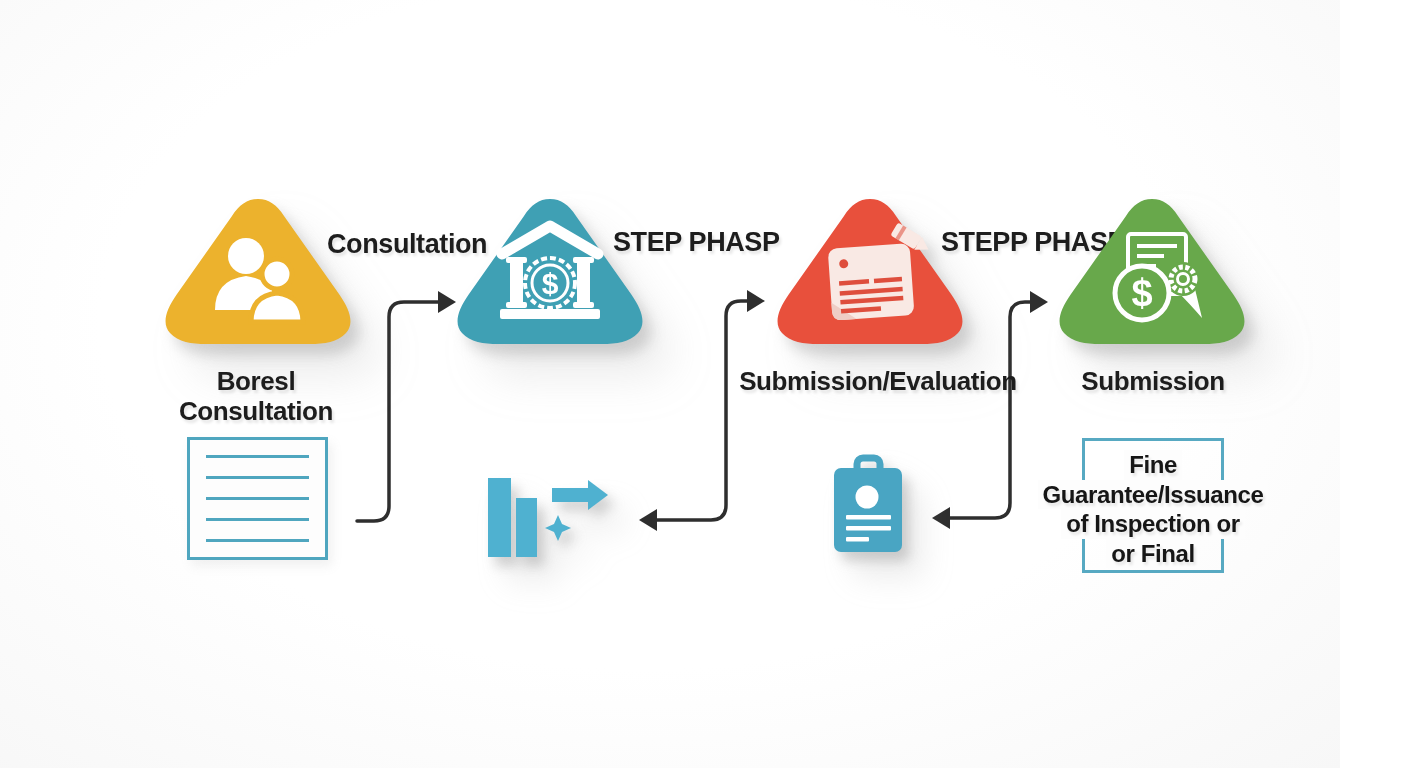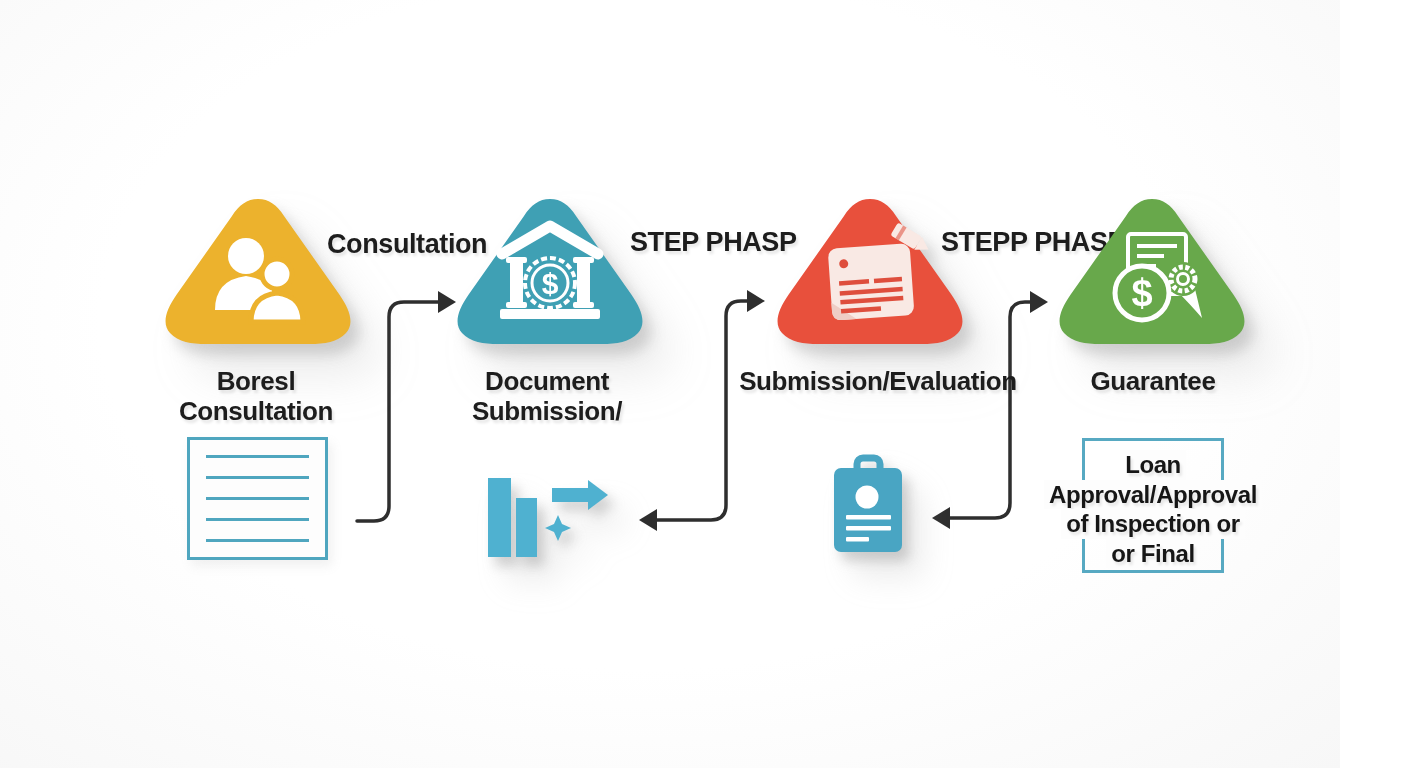--- a/index.html
+++ b/index.html
@@ -31,21 +31,21 @@
   .top-label {
     position: absolute;
     font-size: 27px;
     font-weight: 700;
     color: #1d1d1d;
     letter-spacing: -0.4px;
     white-space: nowrap;
     text-shadow: 2px 3px 3px rgba(0,0,0,0.10);
   }
   .tl1 { left: 327px; top: 229px; }
-  .tl2 { left: 630px; top: 227px; }
+  .tl2 { left: 613px; top: 227px; }
   .tl3 { left: 941px; top: 227px; }
 
   .caption {
     position: absolute;
     top: 366px;
     width: 300px;
     text-align: center;
     font-size: 26px;
     font-weight: 700;
     color: #1d1d1d;
@@ -165,24 +165,20 @@
       <rect x="56" y="106" width="21" height="6" rx="2" fill="#ffffff"></rect>
       <rect x="123" y="61" width="21" height="6" rx="2" fill="#ffffff"></rect>
       <rect x="127" y="67" width="13" height="40" fill="#ffffff"></rect>
       <rect x="123" y="106" width="21" height="6" rx="2" fill="#ffffff"></rect>
       <circle cx="100" cy="87" r="25" fill="none" stroke="#ffffff" stroke-width="4" stroke-dasharray="6 3"></circle>
       <circle cx="100" cy="87" r="18" fill="none" stroke="#ffffff" stroke-width="3"></circle>
       <text x="100" y="98" font-size="30" font-weight="bold" fill="#ffffff" text-anchor="middle">$</text>
     </g>
   </svg>
   <div class="top-label tl2">STEP PHASP</div>
-  <div class="caption c2">
-    <span>Document</span>
-    <span>Submission/</span>
-  </div>
 
   <svg class="shape-svg s3" viewBox="0 0 200 150">
     <path fill="#E8503C" d="M100 3 C111 3 119 9 126 20 L181 98 C193 115 196 128 188 137 C180 146 166 148 152 148 L48 148 C34 148 20 146 12 137 C4 128 7 115 19 98 L74 20 C81 9 89 3 100 3 Z"></path>
     <g transform="rotate(-4 100 85)">
       <rect x="60" y="50" width="82" height="72" rx="9" fill="#F9E9E4"></rect>
       <path d="M60 104 L60 113 Q60 122 69 122 L84 122 Z" fill="#EFCDC5"></path>
       <circle cx="75" cy="66" r="4.5" fill="#DE4E3D"></circle>
       <rect x="69" y="83" width="30" height="4.5" fill="#DE4E3D"></rect>
       <rect x="104" y="83" width="28" height="4.5" fill="#DE4E3D"></rect>
       <rect x="69" y="93" width="63" height="4.5" fill="#DE4E3D"></rect>
@@ -211,21 +207,21 @@
       </g>
       <path d="M122 92 Q138 108 150 122 L143 93 Z" fill="#ffffff"></path>
       <circle cx="131" cy="83" r="17" fill="#68A84B"></circle>
       <circle cx="131" cy="83" r="12" fill="none" stroke="#ffffff" stroke-width="5" stroke-dasharray="4 2.5"></circle>
       <circle cx="131" cy="83" r="5.5" fill="none" stroke="#ffffff" stroke-width="3"></circle>
       <circle cx="90" cy="97" r="27" fill="#68A84B" stroke="#ffffff" stroke-width="5"></circle>
       <text x="90" y="110" font-size="38" font-weight="bold" fill="#ffffff" text-anchor="middle">$</text>
     </g>
   </svg>
   <div class="caption c4">
-    <span>Guarantee</span>
+    <span>Submission</span>
   </div>
 
   <div class="doc-box">
     <div class="line"></div>
     <div class="line"></div>
     <div class="line"></div>
     <div class="line"></div>
     <div class="line"></div>
   </div>
 
@@ -243,19 +239,19 @@
     <rect x="34" y="10" width="23" height="18" rx="6" fill="none" stroke="#49A5C3" stroke-width="7"></rect>
     <rect x="11" y="20" width="68" height="84" rx="7" fill="#49A5C3"></rect>
     <circle cx="44" cy="49" r="11.5" fill="#ffffff"></circle>
     <rect x="23" y="67" width="45" height="4.5" rx="1" fill="#ffffff"></rect>
     <rect x="23" y="78" width="45" height="4.5" rx="1" fill="#ffffff"></rect>
     <rect x="23" y="89" width="23" height="4.5" rx="1" fill="#ffffff"></rect>
   </svg>
 
   <div class="final-box"></div>
   <div class="final-text">
-    <div class="fb-line"><span>Loan</span></div>
-    <div class="fb-line"><span>Approval/Approval</span></div>
+    <div class="fb-line"><span>Fine</span></div>
+    <div class="fb-line"><span>Guarantee/Issuance</span></div>
     <div class="fb-line"><span>of Inspection or</span></div>
     <div class="fb-line"><span>or Final</span></div>
   </div>
 
 </div>
 
 </body></html>

